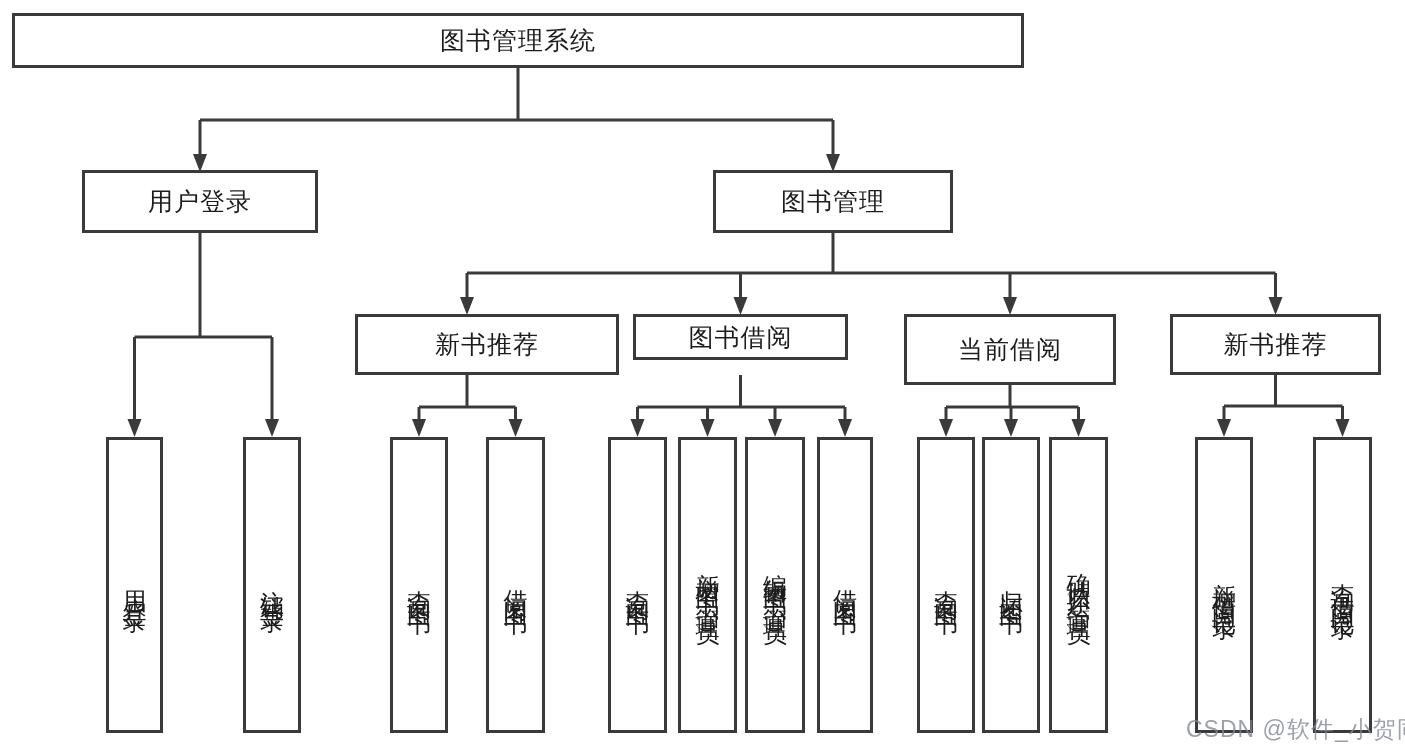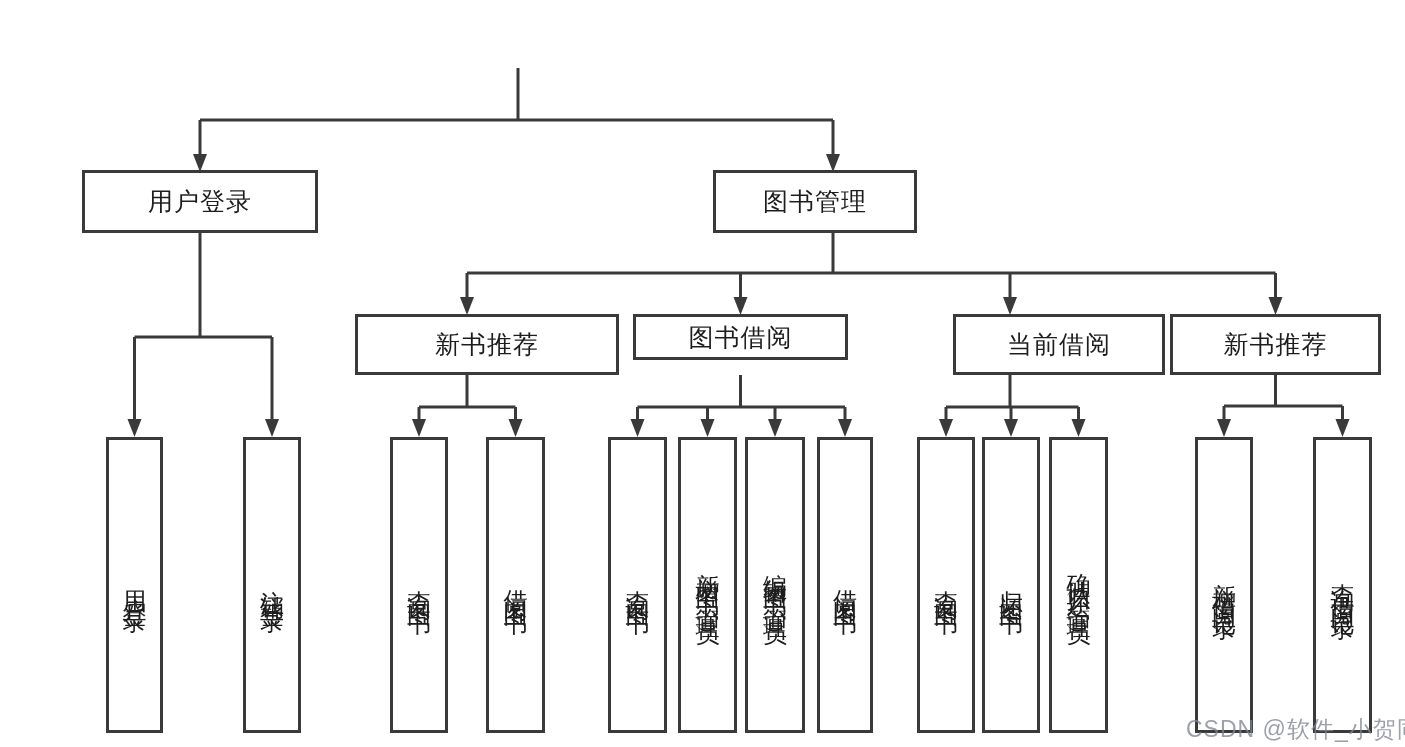--- a/index.html
+++ b/index.html
@@ -97,35 +97,38 @@
 
       <polygon points="939,419 953,419 946,437"></polygon>
       <polygon points="1004,419 1018,419 1011,437"></polygon>
       <polygon points="1071.5,419 1085.5,419 1078.5,437"></polygon>
 
       <polygon points="1217,419 1231,419 1224,437"></polygon>
       <polygon points="1335.5,419 1349.5,419 1342.5,437"></polygon>
     </g>
   </svg>
 
+  <div class="node" style="left:12px;top:13px;width:1012px;height:55px">
+    <span>图书管理系统</span>
+  </div>
 
   <div class="node" style="left:82px;top:170px;width:236px;height:63px">
     <span>用户登录</span>
   </div>
-  <div class="node" style="left:713px;top:170px;width:204px;height:63px">
+  <div class="node" style="left:713px;top:170px;width:240px;height:63px">
     <span>图书管理</span>
   </div>
 
   <div class="node" style="left:355px;top:314px;width:264px;height:61px">
     <span>新书推荐</span>
   </div>
   <div class="node" style="left:633px;top:314px;width:215px;height:46px">
     <span>图书借阅</span>
   </div>
-  <div class="node" style="left:953px;top:314px;width:212px;height:61px">
+  <div class="node" style="left:904px;top:314px;width:212px;height:71px">
     <span>当前借阅</span>
   </div>
   <div class="node" style="left:1170px;top:314px;width:211px;height:61px">
     <span>新书推荐</span>
   </div>
 
   <div class="leaf" style="left:106px;top:437px;width:57px;height:296px">
     <span>用户登录</span>
   </div>
   <div class="leaf" style="left:243px;top:437px;width:58px;height:296px">

